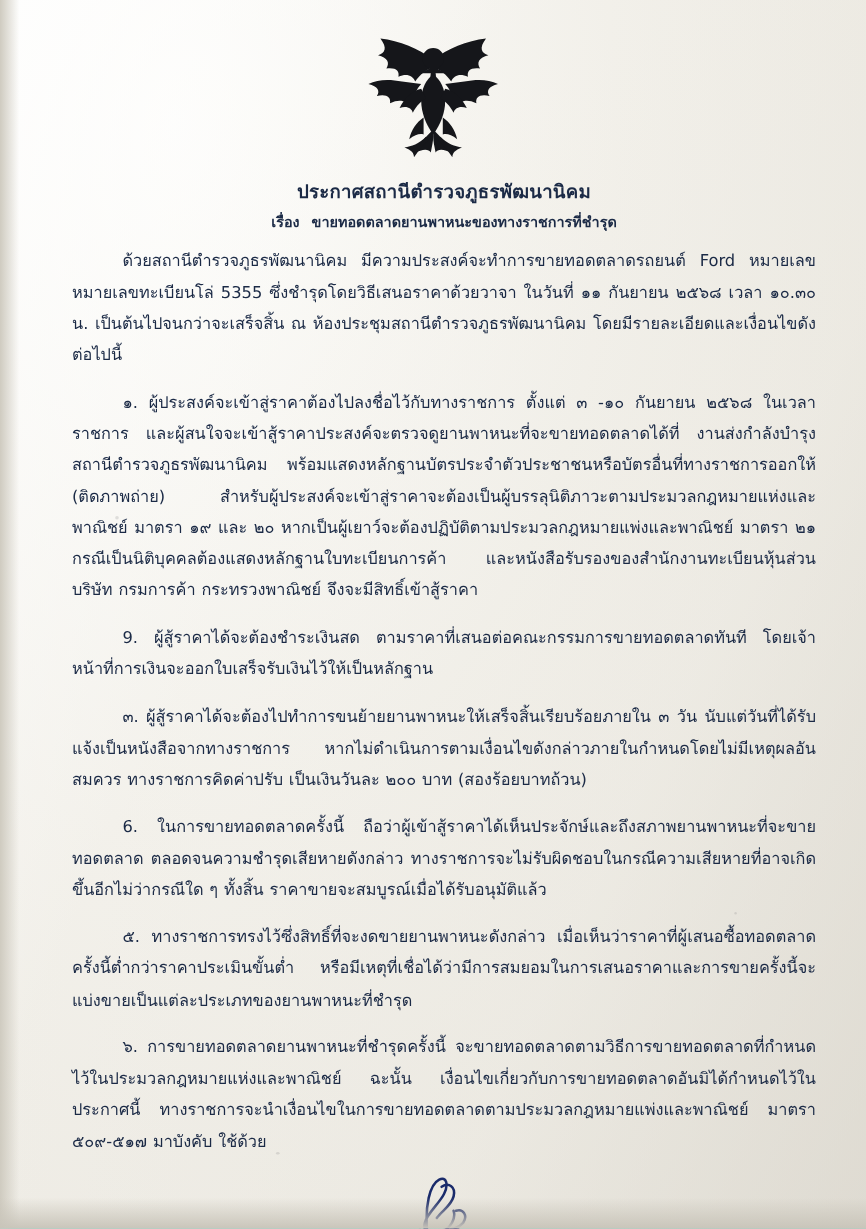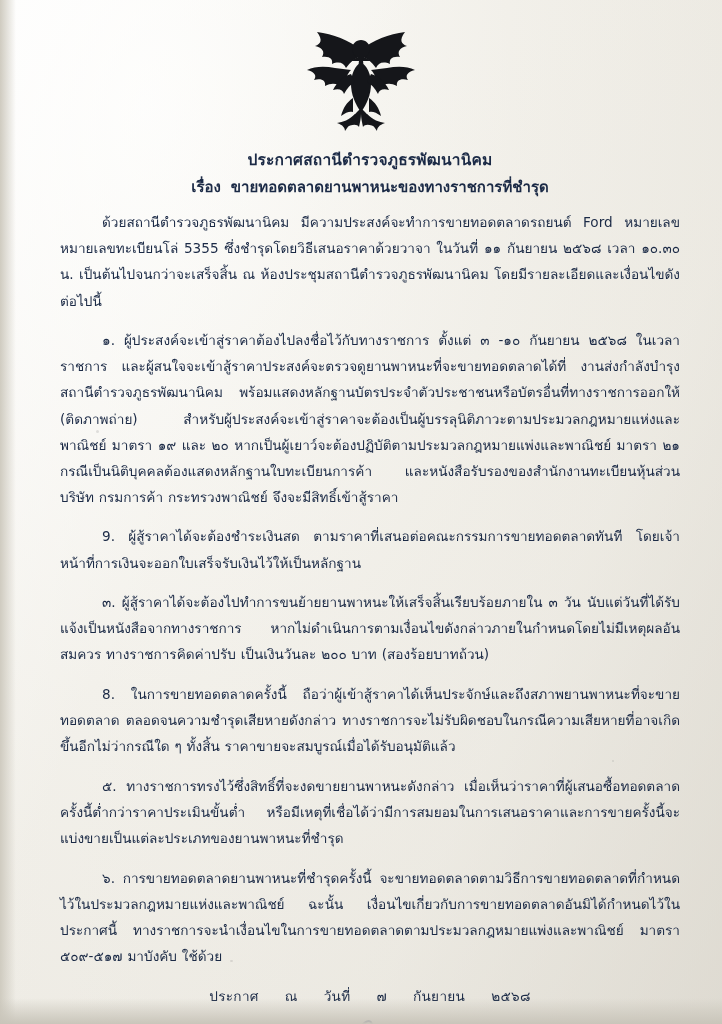--- a/index.html
+++ b/index.html
@@ -57,21 +57,21 @@
   .title-block {
     text-align: center;
     line-height: 1.55;
   }
   .title-line1 {
     font-size: 15.5px;
     letter-spacing: 0.2px;
     font-weight: 600;
   }
   .title-line2 {
-    font-size: 15px;
+    font-size: 12px;
     margin-top: 4px;
     font-weight: 600;
   }
   .title-line2 .label { margin-right: 10px; }
 
   .para {
     font-size: 13.6px;
     line-height: 1.92;
     text-align: justify;
     text-justify: inter-word;
@@ -151,28 +151,25 @@
       <div class="title-line1">ประกาศสถานีตำรวจภูธรพัฒนานิคม</div>
       <div class="title-line2">
         <span class="label">เรื่อง</span><span>ขายทอดตลาดยานพาหนะของทางราชการที่ชำรุด</span>
       </div>
     </div>
 
     <p class="para">ด้วยสถานีตำรวจภูธรพัฒนานิคม  มีความประสงค์จะทำการขายทอดตลาดรถยนต์ Ford หมายเลขหมายเลขทะเบียนโล่ 5355 ซึ่งชำรุดโดยวิธีเสนอราคาด้วยวาจา ในวันที่ ๑๑ กันยายน ๒๕๖๘ เวลา ๑๐.๓๐ น. เป็นต้นไปจนกว่าจะเสร็จสิ้น ณ ห้องประชุมสถานีตำรวจภูธรพัฒนานิคม โดยมีรายละเอียดและเงื่อนไขดังต่อไปนี้</p>
     <p class="para">๑. ผู้ประสงค์จะเข้าสู่ราคาต้องไปลงชื่อไว้กับทางราชการ  ตั้งแต่ ๓ -๑๐ กันยายน ๒๕๖๘ ในเวลาราชการ และผู้สนใจจะเข้าสู้ราคาประสงค์จะตรวจดูยานพาหนะที่จะขายทอดตลาดได้ที่ งานส่งกำลังบำรุง สถานีตำรวจภูธรพัฒนานิคม  พร้อมแสดงหลักฐานบัตรประจำตัวประชาชนหรือบัตรอื่นที่ทางราชการออกให้ (ติดภาพถ่าย) สำหรับผู้ประสงค์จะเข้าสู่ราคาจะต้องเป็นผู้บรรลุนิติภาวะตามประมวลกฎหมายแห่งและพาณิชย์ มาตรา ๑๙ และ ๒๐ หากเป็นผู้เยาว์จะต้องปฏิบัติตามประมวลกฎหมายแพ่งและพาณิชย์ มาตรา ๒๑ กรณีเป็นนิติบุคคลต้องแสดงหลักฐานใบทะเบียนการค้า และหนังสือรับรองของสำนักงานทะเบียนหุ้นส่วนบริษัท กรมการค้า กระทรวงพาณิชย์ จึงจะมีสิทธิ์เข้าสู้ราคา</p>
     <p class="para tight">9. ผู้สู้ราคาได้จะต้องชำระเงินสด ตามราคาที่เสนอต่อคณะกรรมการขายทอดตลาดทันที โดยเจ้าหน้าที่การเงินจะออกใบเสร็จรับเงินไว้ให้เป็นหลักฐาน</p>
     <p class="para tight">๓. ผู้สู้ราคาได้จะต้องไปทำการขนย้ายยานพาหนะให้เสร็จสิ้นเรียบร้อยภายใน ๓ วัน นับแต่วันที่ได้รับแจ้งเป็นหนังสือจากทางราชการ หากไม่ดำเนินการตามเงื่อนไขดังกล่าวภายในกำหนดโดยไม่มีเหตุผลอันสมควร ทางราชการคิดค่าปรับ เป็นเงินวันละ ๒๐๐ บาท (สองร้อยบาทถ้วน)</p>
-    <p class="para tight">8. ในการขายทอดตลาดครั้งนี้ ถือว่าผู้เข้าสู้ราคาได้เห็นประจักษ์และถึงสภาพยานพาหนะที่จะขายทอดตลาด ตลอดจนความชำรุดเสียหายดังกล่าว ทางราชการจะไม่รับผิดชอบในกรณีความเสียหายที่อาจเกิดขึ้นอีกไม่ว่ากรณีใด ๆ ทั้งสิ้น ราคาขายจะสมบูรณ์เมื่อได้รับอนุมัติแล้ว</p>
+    <p class="para tight">6. ในการขายทอดตลาดครั้งนี้ ถือว่าผู้เข้าสู้ราคาได้เห็นประจักษ์และถึงสภาพยานพาหนะที่จะขายทอดตลาด ตลอดจนความชำรุดเสียหายดังกล่าว ทางราชการจะไม่รับผิดชอบในกรณีความเสียหายที่อาจเกิดขึ้นอีกไม่ว่ากรณีใด ๆ ทั้งสิ้น ราคาขายจะสมบูรณ์เมื่อได้รับอนุมัติแล้ว</p>
     <p class="para tight">๕. ทางราชการทรงไว้ซึ่งสิทธิ์ที่จะงดขายยานพาหนะดังกล่าว เมื่อเห็นว่าราคาที่ผู้เสนอซื้อทอดตลาดครั้งนี้ต่ำกว่าราคาประเมินขั้นต่ำ หรือมีเหตุที่เชื่อได้ว่ามีการสมยอมในการเสนอราคาและการขายครั้งนี้จะแบ่งขายเป็นแต่ละประเภทของยานพาหนะที่ชำรุด</p>
     <p class="para tight">๖. การขายทอดตลาดยานพาหนะที่ชำรุดครั้งนี้ จะขายทอดตลาดตามวิธีการขายทอดตลาดที่กำหนดไว้ในประมวลกฎหมายแห่งและพาณิชย์ ฉะนั้น เงื่อนไขเกี่ยวกับการขายทอดตลาดอันมิได้กำหนดไว้ในประกาศนี้ ทางราชการจะนำเงื่อนไขในการขายทอดตลาดตามประมวลกฎหมายแพ่งและพาณิชย์ มาตรา ๕๐๙-๕๑๗ มาบังคับ ใช้ด้วย</p>
 
     <div class="sign-block">
-      <div class="sign-date">
-        <span>ประกาศ</span><span class="gap"></span><span>ณ</span><span class="gap"></span><span>วันที่</span><span class="gap"></span><span>๗</span><span class="gap"></span><span>กันยายน</span><span class="gap"></span><span>๒๕๖๘</span>
-      </div>
 
       <div class="rank-row">
 
         <div class="signature-mark">
           <svg viewBox="0 0 120 62" width="120" height="62" aria-hidden="true">
             <g fill="none" stroke="#1a2b6b" stroke-width="2.1" stroke-linecap="round" stroke-linejoin="round">
               <path d="M46 52 C44 30 48 12 56 8 C62 5 64 12 60 20 C56 28 46 36 44 44 C42 52 50 56 58 52 C66 48 70 40 68 34"></path>
               <path d="M58 14 C64 10 70 14 68 22 C66 30 58 34 54 40"></path>
               <path d="M40 50 C50 54 62 54 72 48"></path>
               <path d="M70 34 C76 32 80 38 76 44 C73 48 66 50 60 50"></path>

